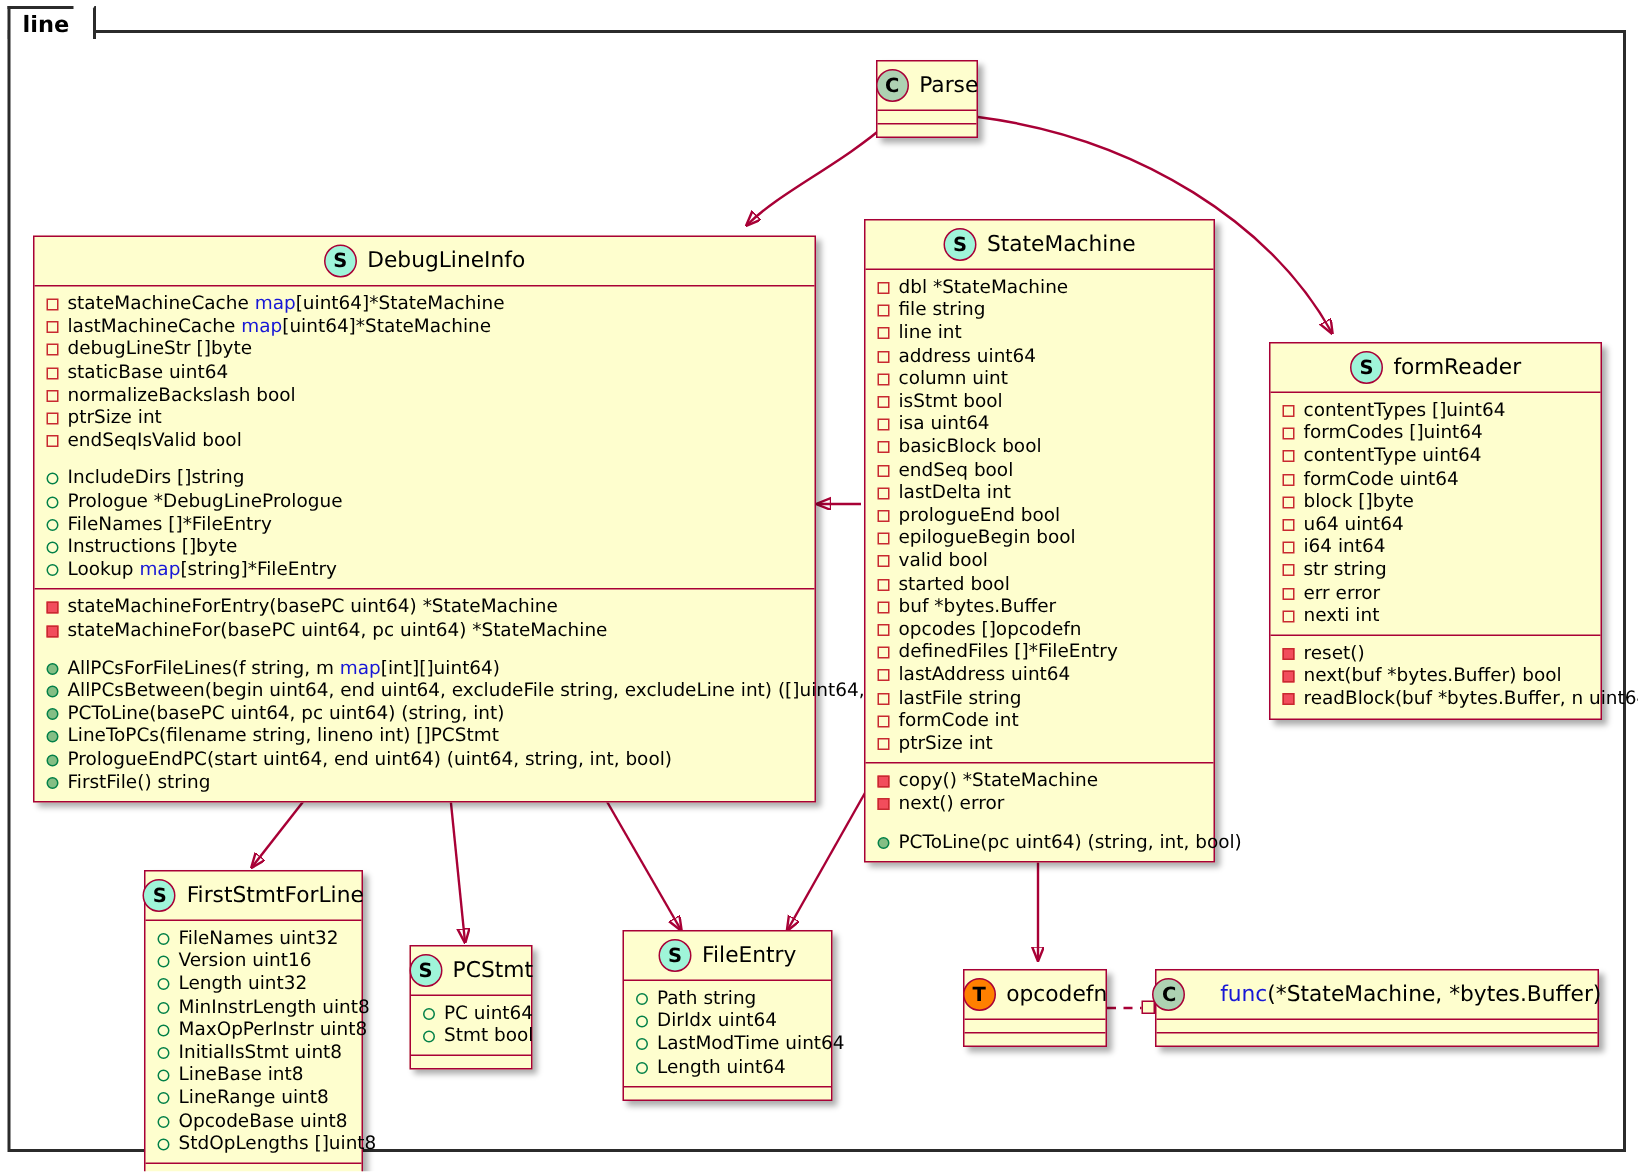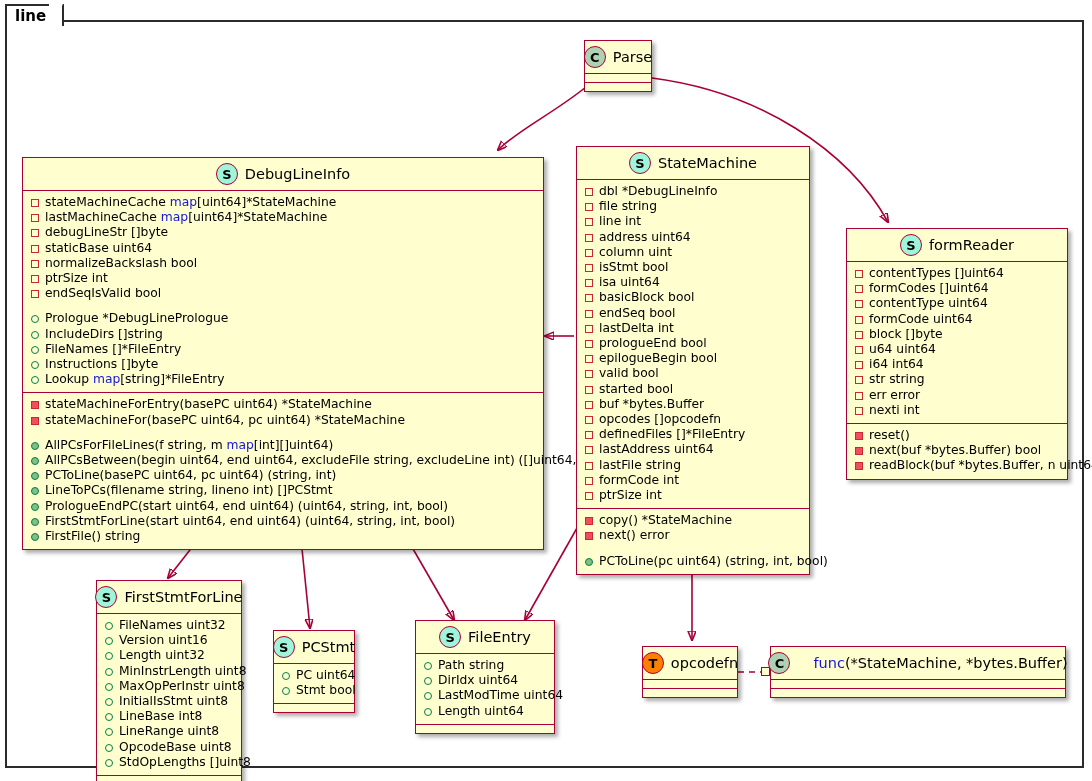--- a/index.html
+++ b/index.html
@@ -132,28 +132,28 @@
           </div>
           <div class="row">
             <span class="mk fpriv"></span>
             <span class="txt">endSeqIsValid bool</span>
           </div>
         </div>
       <div class="gap"></div>
       <div>
           <div class="row">
             <span class="mk fpub"></span>
+            <span class="txt">IncludeDirs []string</span>
+          </div>
+          <div class="row">
+            <span class="mk fpub"></span>
             <span class="txt">Prologue *DebugLinePrologue</span>
           </div>
           <div class="row">
             <span class="mk fpub"></span>
-            <span class="txt">IncludeDirs []string</span>
-          </div>
-          <div class="row">
-            <span class="mk fpub"></span>
             <span class="txt">FileNames []*FileEntry</span>
           </div>
           <div class="row">
             <span class="mk fpub"></span>
             <span class="txt">Instructions []byte</span>
           </div>
           <div class="row">
             <span class="mk fpub"></span>
             <span class="txt">Lookup <span class="kw">map</span>[string]*FileEntry</span>
           </div>
@@ -184,43 +184,39 @@
             <span class="mk mpub"></span>
             <span class="txt">PCToLine(basePC uint64, pc uint64) (string, int)</span>
           </div>
           <div class="row">
             <span class="mk mpub"></span>
             <span class="txt">LineToPCs(filename string, lineno int) []PCStmt</span>
           </div>
           <div class="row">
             <span class="mk mpub"></span>
             <span class="txt">PrologueEndPC(start uint64, end uint64) (uint64, string, int, bool)</span>
-          </div>
-          <div class="row">
-            <span class="mk mpub"></span>
-            <span class="txt">FirstStmtForLine(start uint64, end uint64) (uint64, string, int, bool)</span>
           </div>
           <div class="row">
             <span class="mk mpub"></span>
             <span class="txt">FirstFile() string</span>
           </div>
         </div>
     </div>
   </div>
 
   <div class="cls" style="left:576px;top:146px;width:234px;">
     <div class="cls-hdr">
       <span class="spot s">S</span>
       <span class="cls-title">StateMachine</span>
     </div>
     <div class="sec">
       <div>
           <div class="row">
             <span class="mk fpriv"></span>
-            <span class="txt">dbl *DebugLineInfo</span>
+            <span class="txt">dbl *StateMachine</span>
           </div>
           <div class="row">
             <span class="mk fpriv"></span>
             <span class="txt">file string</span>
           </div>
           <div class="row">
             <span class="mk fpriv"></span>
             <span class="txt">line int</span>
           </div>
           <div class="row">

